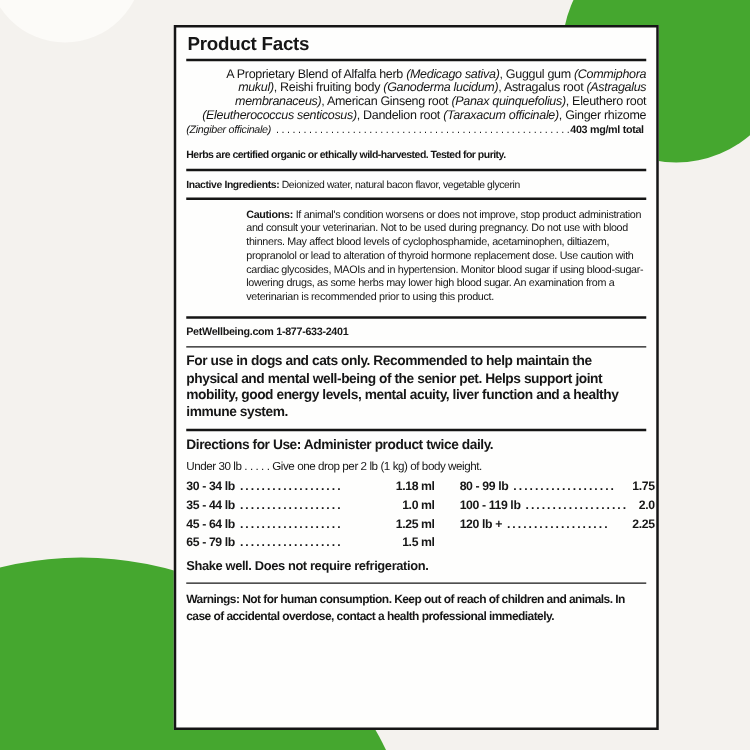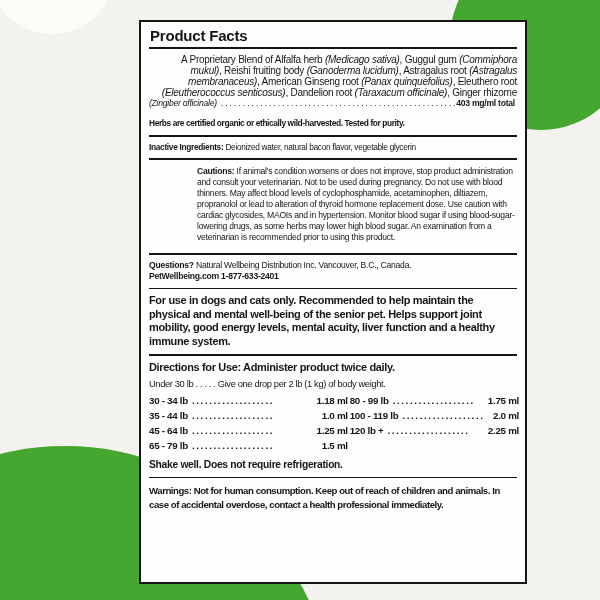--- a/index.html
+++ b/index.html
@@ -49,21 +49,21 @@
   .inactive-line { padding:5px 0 6px; font-size:8.3px; letter-spacing:-0.3px; white-space:nowrap; }
   .cautions { padding:6px 0 10px;margin-left:48px; }
   .cautions p, .questions p { font-size:8.6px; line-height:11px; letter-spacing:-0.25px; }
   .questions { padding:5px 0 6px; }
   .contact { font-weight:700; }
 
   .use-statement { padding:5px 0 6px; font-size:11px; line-height:13.5px; font-weight:700; letter-spacing:-0.35px; }
   .directions-heading { padding-top:5px; font-size:11px; font-weight:700; letter-spacing:-0.35px; line-height:13px; }
   .under30 { margin-top:5px; font-size:9.3px; font-weight:400; letter-spacing:-0.35px; white-space:nowrap; }
 
-  .dose-table { margin-top:4px; display:grid; grid-template-columns:54% 46%; column-gap:2px; }
+  .dose-table { margin-top:4px; display:grid; grid-template-columns:54% 46%; column-gap:20px; }
   .dose-col { display:block; }
   .dose-row { display:flex; align-items:baseline; font-size:9.8px; font-weight:700; letter-spacing:-0.3px; line-height:15px; }
   .dose-row .range, .dose-row .amt { white-space:nowrap; }
   .dose-row .dots { letter-spacing:1.6px; font-weight:700; }
 
   .shake-note { margin-top:6px; font-size:10.3px; font-weight:700; letter-spacing:-0.3px; }
   .warnings { padding:6px 0; }
   .warnings p { font-size:9.6px; line-height:13.5px; font-weight:700; letter-spacing:-0.45px; }
 </style>
 </head>
@@ -94,21 +94,20 @@
 
   <div class="rule-thick" style="margin-top:0;"></div>
 
   <div class="cautions">
     <p><span class="b">Cautions:</span><span> If animal's condition worsens or does not improve, stop product administration and consult your veterinarian. Not to be used during pregnancy. Do not use with blood thinners. May affect blood levels of cyclophosphamide, acetaminophen, diltiazem, propranolol or lead to alteration of thyroid hormone replacement dose. Use caution with cardiac glycosides, MAOIs and in hypertension. Monitor blood sugar if using blood-sugar- lowering drugs, as some herbs may lower high blood sugar. An examination from a veterinarian is recommended prior to using this product.</span></p>
   </div>
 
   <div class="rule-med"></div>
 
   <div class="questions">
-    <p><span class="b">Questions?</span><span>  Natural Wellbeing Distribution Inc. Vancouver, B.C., Canada.</span></p>
     <p class="contact">PetWellbeing.com  1-877-633-2401</p>
   </div>
 
   <div class="rule-thin"></div>
 
   <p class="use-statement">For use in dogs and cats only. Recommended to help maintain the physical and mental well-being of the senior pet. Helps support joint mobility, good energy levels, mental acuity, liver function and a healthy immune system.</p>
 
   <div class="rule-med"></div>
 
   <p class="directions-heading">Directions for Use: Administer product twice daily.</p>

